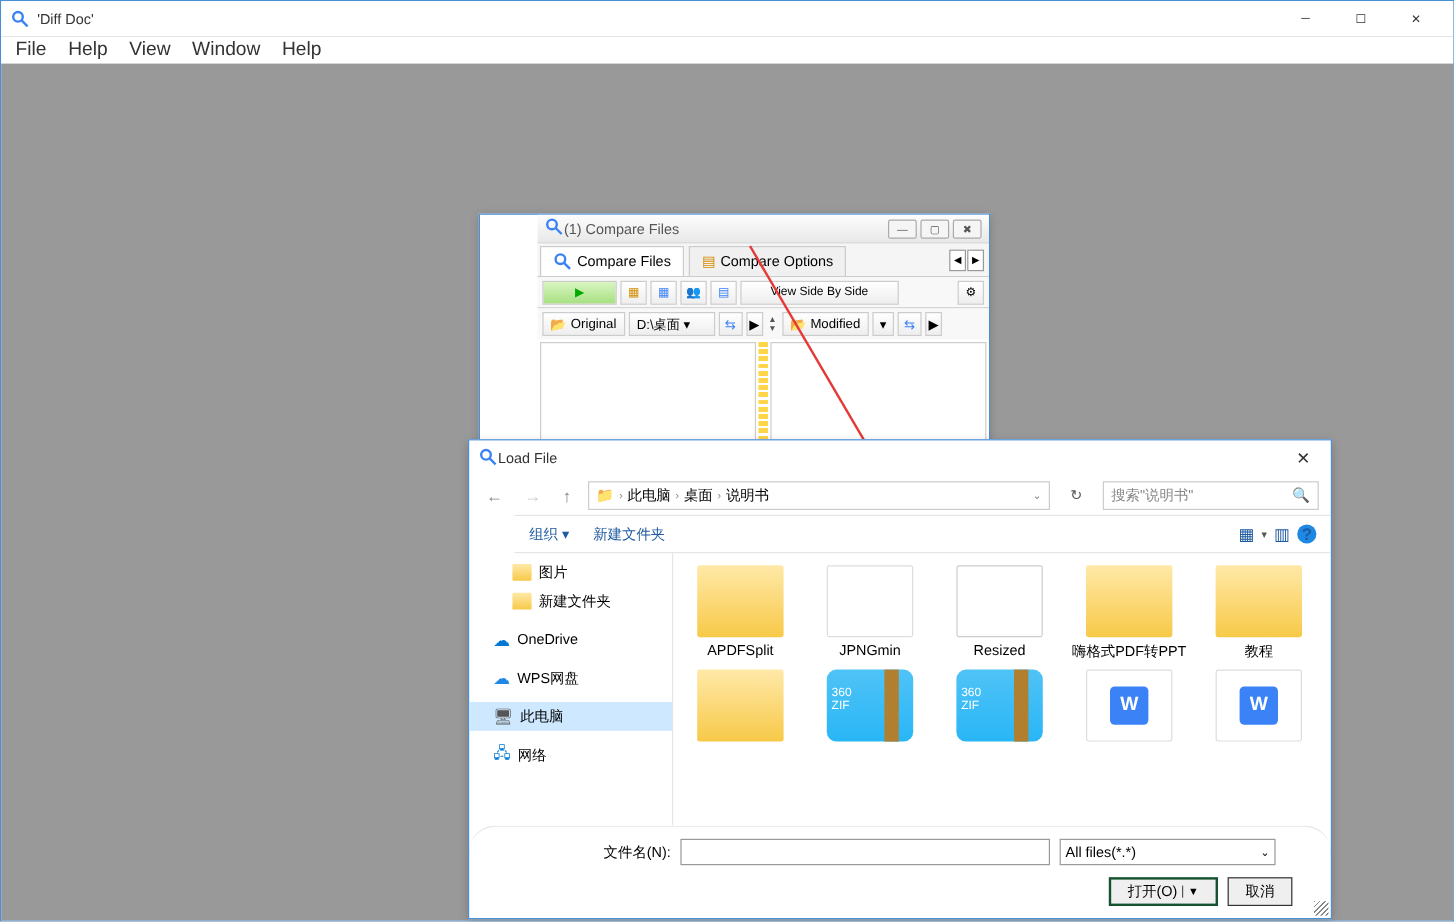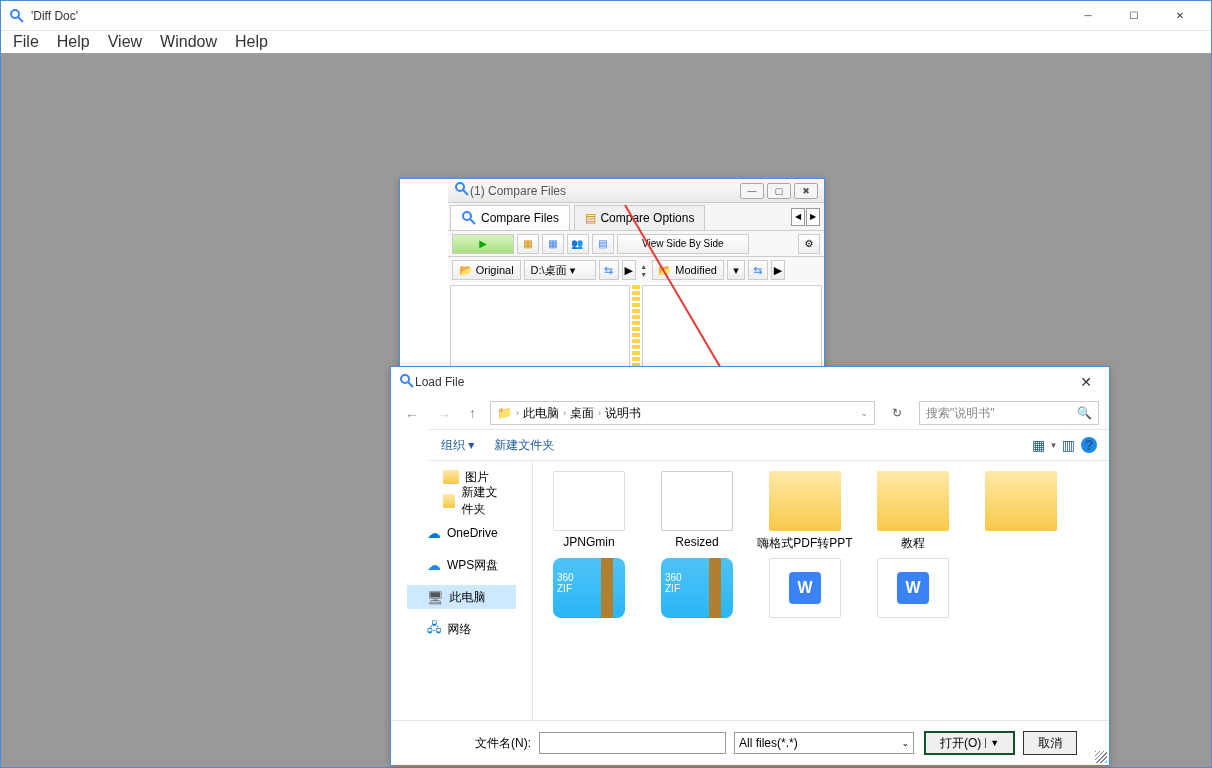--- a/index.html
+++ b/index.html
@@ -60,42 +60,42 @@
 .refresh { width: 24px; text-align: center; color: #555; }
 .search-box { width: 180px; height: 24px; border: 1px solid #ccc; display: flex; align-items: center; padding: 0 6px; color: #888; font-size: 12px; justify-content: space-between; }
 
 .org-row { height: 32px; border-top: 1px solid #e5e5e5; border-bottom: 1px solid #e5e5e5; display: flex; align-items: center; padding: 0 12px; gap: 20px; color: #1e5aa0; font-size: 12px; margin-left: 38px; }
 .org-row .spacer { flex: 1; }
 .view-icons { display: flex; gap: 6px; align-items: center; }
 .view-icons span { color: #1e5aa0; font-size: 14px; }
 .help-icon { width:16px; height:16px; border-radius:50%; background:#1e88e5; color:#fff; display:flex;align-items:center;justify-content:center; font-size:11px; font-weight:bold; }
 
 .browser-body { flex:1; display: flex; overflow: hidden; }
-.tree { width: 142px; border-right: 1px solid #e5e5e5; padding: 4px 16px; font-size: 12px; overflow:hidden; }
+.tree { width: 170px; border-right: 1px solid #e5e5e5; padding: 4px 0; font-size: 12px; overflow:hidden; }
 .tree-item { height: 24px; display: flex; align-items: center; padding: 0 8px 0 20px; gap: 6px; }
 .tree-item.sub { padding-left: 36px; }
 .tree-item.sel { background: #cde8ff; }
 .tree-icon { width:16px; height:14px; display:inline-block; }
 .folder-ico { background: linear-gradient(#ffe9a8,#f7c948); border-radius: 1px; }
 .onedrive-ico { color:#0078d4; font-size:14px; }
 .pc-ico { color:#555; font-size:13px; }
 .net-ico { color:#0078d4; font-size:13px; }
 
 .file-grid { flex:1; padding: 10px 8px; display: flex; flex-wrap: wrap; align-content: flex-start; gap: 6px 12px; overflow:hidden; position:relative; }
 .file-item { width: 96px; display:flex; flex-direction:column; align-items:center; gap: 4px; }
 .file-thumb { width: 72px; height: 60px; background: linear-gradient(#ffe9a8,#f7c948); border-radius: 2px; position:relative; }
 .file-thumb.doc { background:#fff; border:1px solid #ccc; }
 .file-thumb.zip { background: linear-gradient(#4fc3f7,#29b6f6); border-radius: 8px; position:relative; }
 .file-thumb.zip::after { content:"360\A ZIF"; white-space:pre; position:absolute; left:4px; top:14px; font-size:10px; color:#fff; line-height:1.1; }
 .file-thumb.zip::before { content:""; position:absolute; right:12px; top:0; bottom:0; width:12px; background:#b08030; }
 .file-thumb.wdoc { background:#fff; border:1px solid #ddd; display:flex;align-items:center;justify-content:center; }
 .file-thumb.wdoc::after { content:"W"; width:32px; height:32px; background:#3b82f6; color:#fff; border-radius:4px; display:flex;align-items:center;justify-content:center; font-weight:bold; font-size:16px; }
 .file-label { font-size: 12px; text-align:center; max-width:100%; overflow:hidden; text-overflow:ellipsis; white-space:nowrap; }
 
-.bottom-area { border-top: 1px solid #e5e5e5; padding: 10px 4px; display:flex; flex-direction:row; gap: 10px; }
+.bottom-area { border-top: 1px solid #e5e5e5; padding: 10px 32px; display:flex; flex-direction:column; gap: 10px; border-radius: 22px; }
 .fn-row { display:flex; align-items:center; gap: 8px; }
 .fn-row label { font-size:12px; }
 .fn-input { flex:1; height: 22px; border: 1px solid #999; padding: 0 4px; }
 .filter-select { width: 180px; height: 22px; border: 1px solid #999; padding: 0 4px; font-size:12px; display:flex;align-items:center;justify-content:space-between; }
 .btn-row { display:flex; justify-content:flex-end; gap: 8px; }
 .dlg-btn { height: 24px; border: 1px solid #333; padding: 0 14px; font-size:12px; background:#efefef; display:flex;align-items:center; gap:4px; }
 .dlg-btn.primary { border: 2px solid #14532d; }
 
 
 .red-arrow { position:absolute; pointer-events:none; }
@@ -298,20 +298,24 @@
             </div>
           <div style="height:8px;"></div>
           <div class="tree-item">
               <span class="net-ico">🖧</span>
               <span>网络</span>
             </div>
         </div>
 
         <div class="file-grid">
           <div class="file-item">
+              <div class="file-thumb"></div>
+              <div class="file-label">APDFSplit</div>
+            </div>
+          <div class="file-item">
               <div class="file-thumb" style="background:linear-gradient(#fff,#fff);border:1px solid #ddd;"></div>
               <div class="file-label">JPNGmin</div>
             </div>
           <div class="file-item">
               <div class="file-thumb doc"></div>
               <div class="file-label">Resized</div>
             </div>
           <div class="file-item">
               <div class="file-thumb"></div>
               <div class="file-label">嗨格式PDF转PPT</div>

